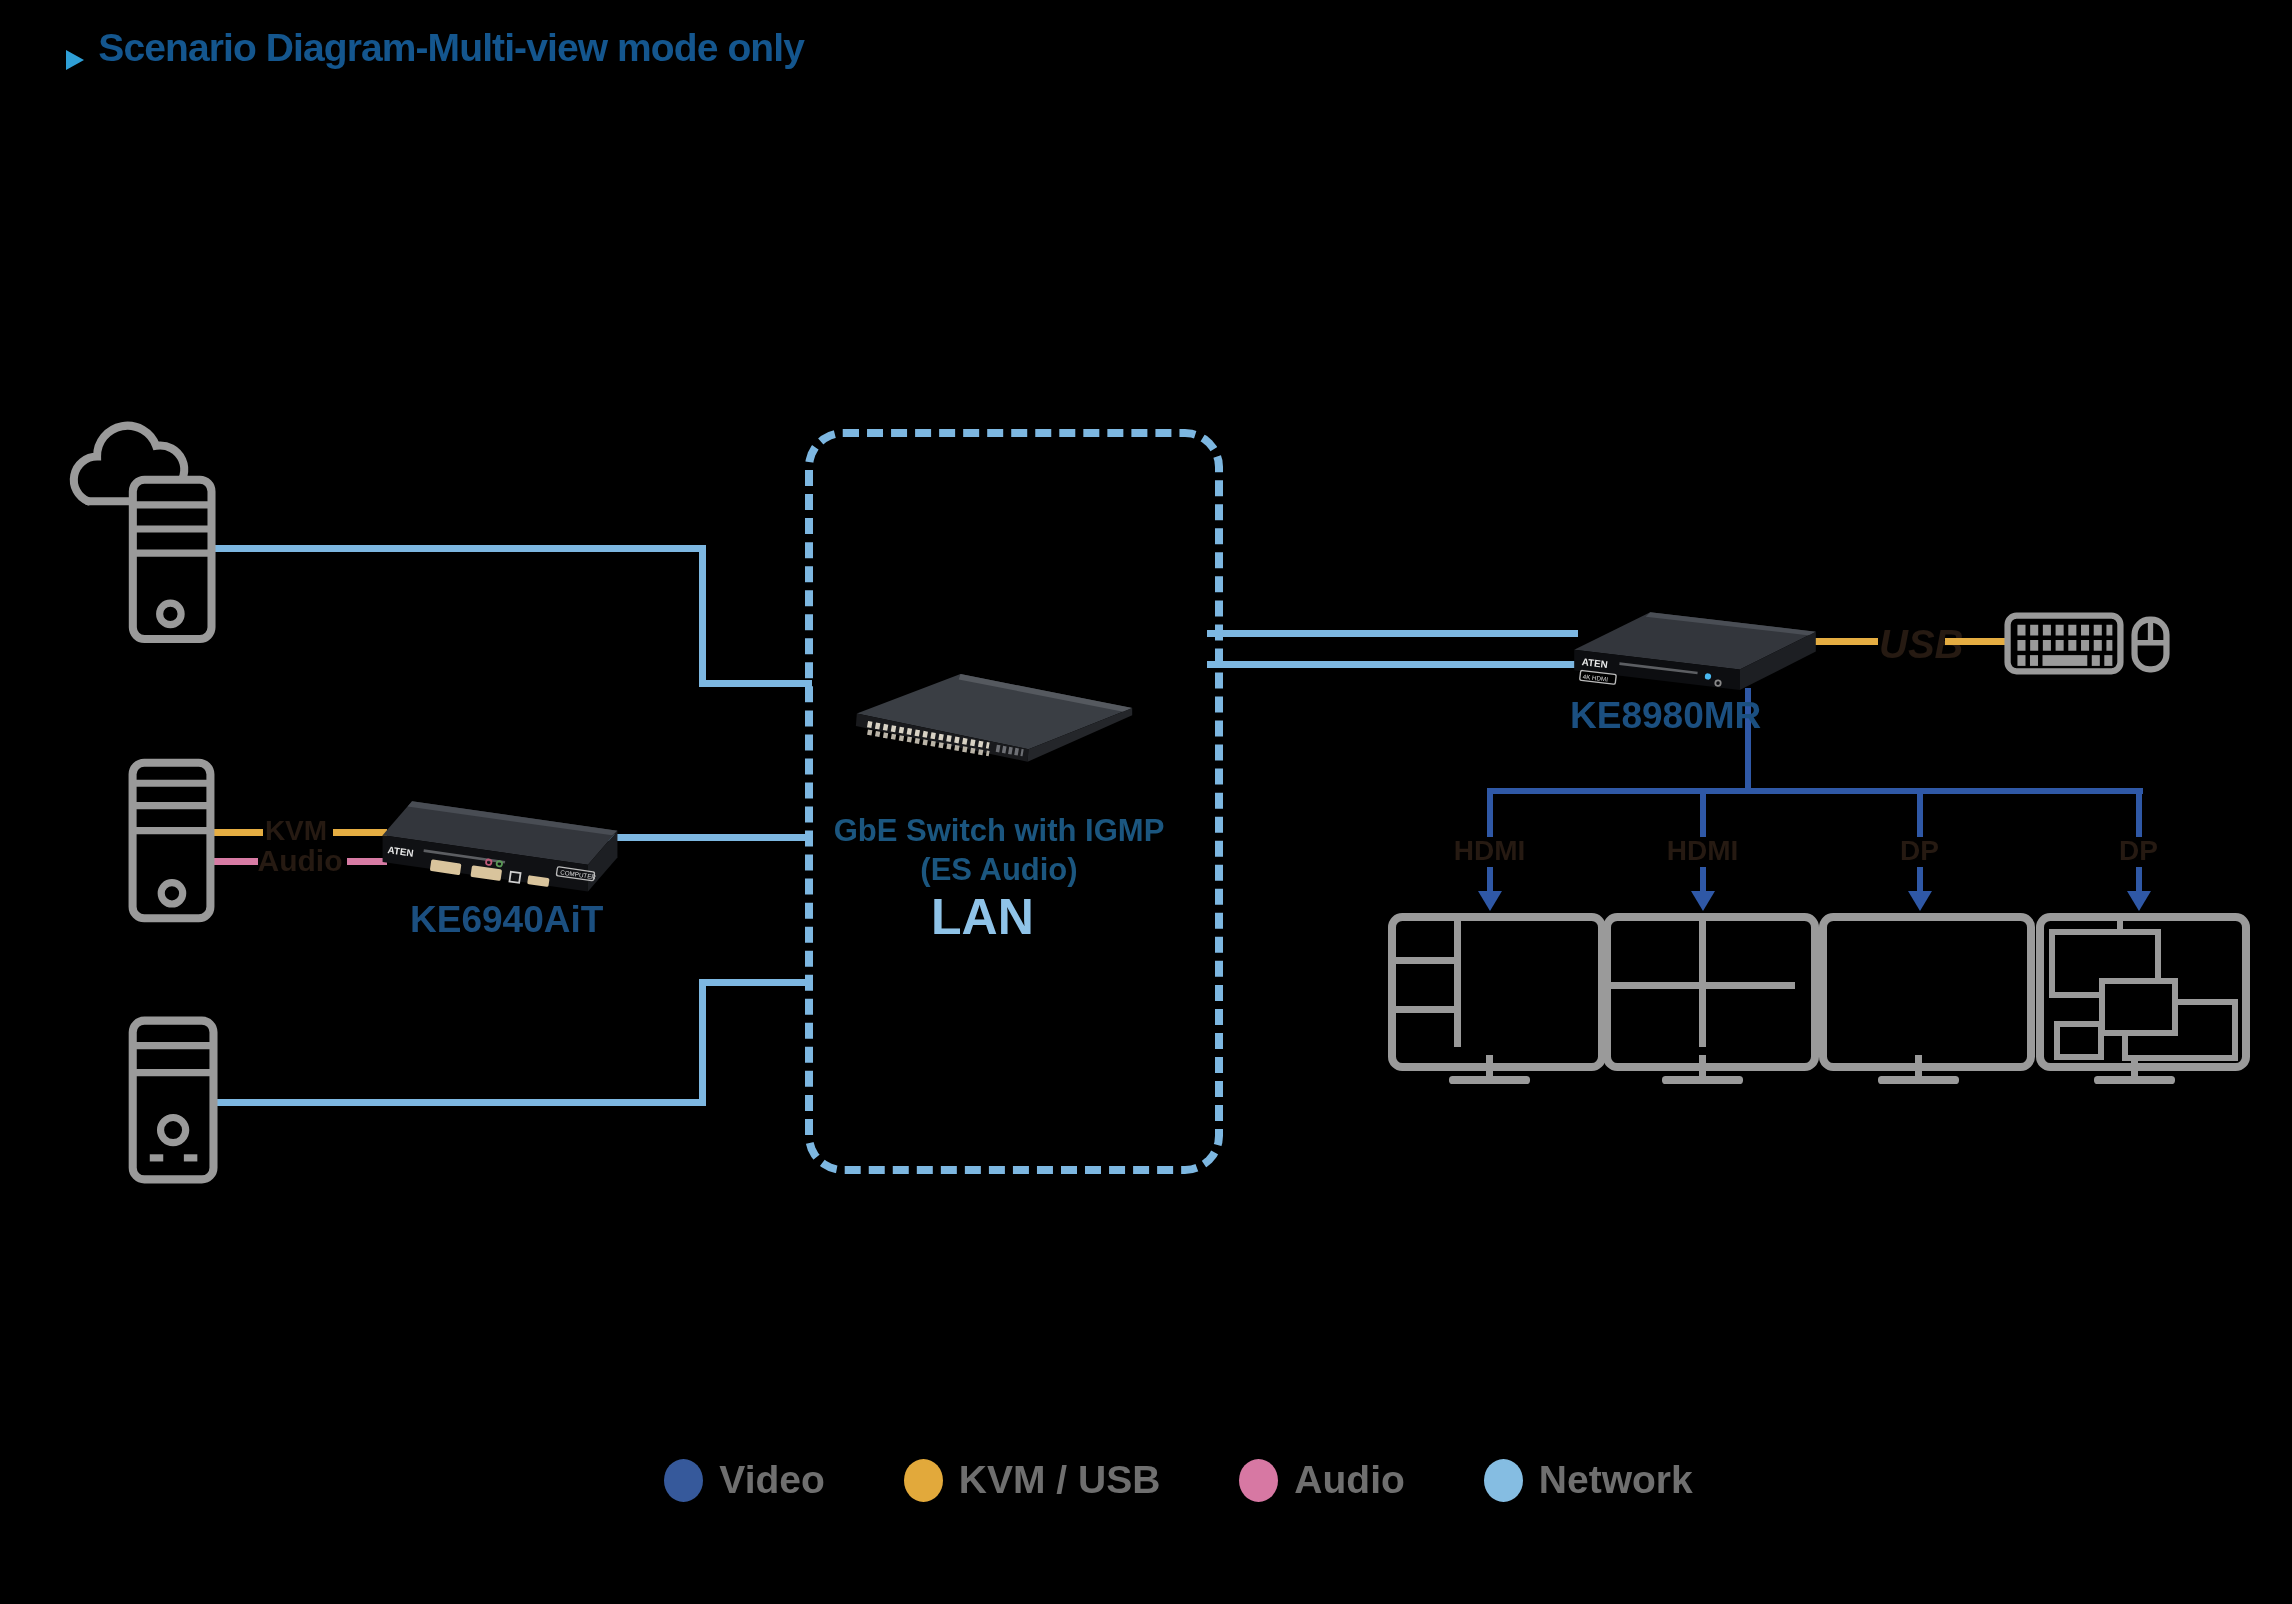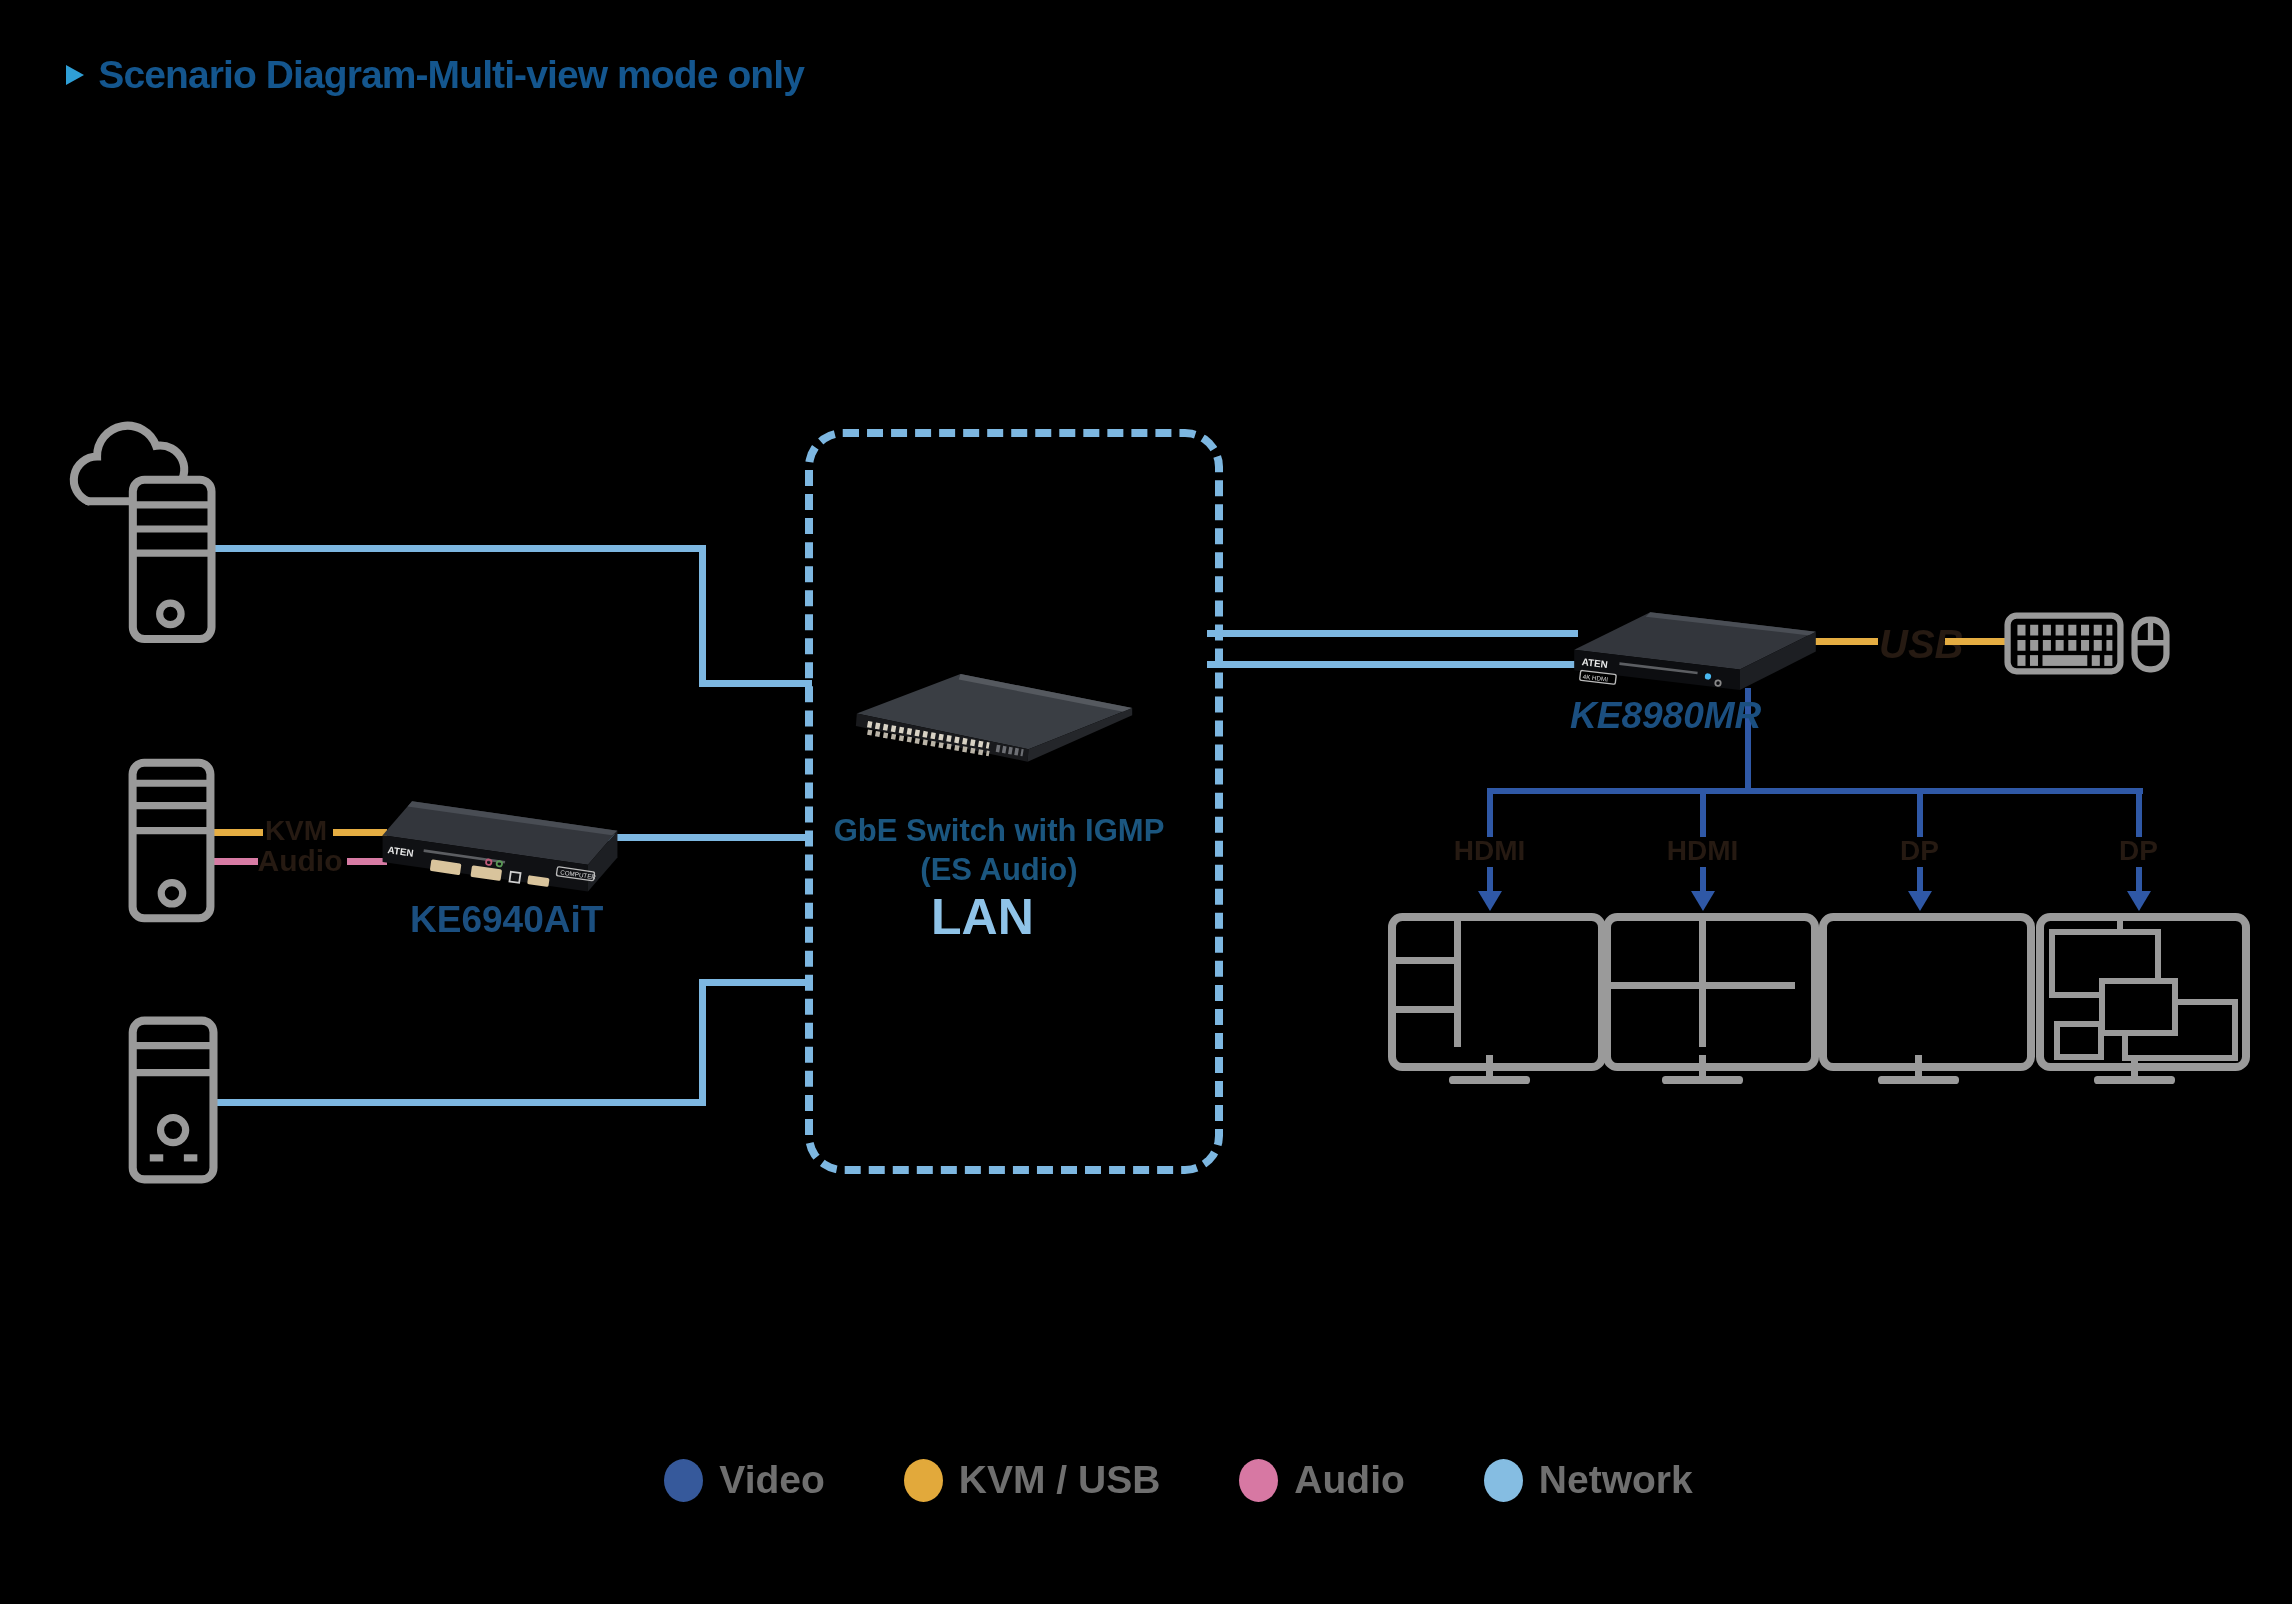--- a/index.html
+++ b/index.html
@@ -5,21 +5,21 @@
   html,body{margin:0;padding:0;background:#000;}
   #canvas{position:relative;width:2293px;height:1605px;background:#000;overflow:hidden;
           font-family:"Liberation Sans","DejaVu Sans",sans-serif;}
   
   .hline,.vline{position:absolute;}
   .net{background:#7db7e1;}
   .vid{background:#2f58a6;}
   .kvm{background:#e5ad42;}
   .aud{background:#d77ba4;}
   
-  .title-wrap{position:absolute;left:66px;top:53px;display:flex;align-items:center;gap:14.3px;}
+  .title-wrap{position:absolute;left:66px;top:26px;display:flex;align-items:flex-end;gap:14.3px;}
   .title-arrow{width:0;height:0;border-left:18px solid #2f9fd6;border-top:10.7px solid transparent;
                border-bottom:10.7px solid transparent;}
   .title-text{color:#14568e;font-size:39px;font-weight:bold;letter-spacing:-0.9px;}
   
   .lan-box{position:absolute;left:805px;top:429px;width:402px;height:729px;
            border:8px dashed #7db7e1;border-radius:38px;}
   .switch-title{position:absolute;left:820px;top:768px;width:358px;text-align:center;
                 color:#1b567f;font-size:31px;font-weight:bold;line-height:39px;margin-top:43px;}
   .lan-label{position:absolute;left:931px;top:888px;width:170px;text-align:left;
              color:#8fc3e8;font-size:50px;font-weight:bold;}
@@ -167,21 +167,21 @@
     <polygon points="185,72 270,30 270,52 185,95" fill="#1d1f23"></polygon>
     <g transform="rotate(6.8 0 50)">
       <text x="10" y="66" font-size="11" font-weight="bold" fill="#e8e8e8">ATEN</text>
       <rect x="52" y="58" width="88" height="3" fill="#5c5e62"></rect>
       <rect x="10" y="72" width="40" height="11" rx="2" fill="none" stroke="#bbb" stroke-width="1.5"></rect>
       <text x="13" y="81" font-size="7" fill="#ddd">4K HDMI</text>
       <circle cx="152" cy="62" r="3.5" fill="#49b8f0"></circle>
       <circle cx="164" cy="68" r="3" fill="none" stroke="#888" stroke-width="2"></circle>
     </g>
   </svg>
-  <div class="model-label" style="left:1570px;top:695px;font-style:italic;">KE8980MR</div>
+  <div class="model-label" style="left:1570px;top:695px;">KE8980MR</div>
 
   <svg style="left:2004px;top:612px;" width="120" height="63" viewBox="0 0 134 70">
     <rect x="4" y="4" width="126" height="62" rx="10" fill="#000" stroke="#9a9a9a" stroke-width="7"></rect>
     <line x1="15" y1="20" x2="121" y2="20" stroke="#9a9a9a" stroke-width="12" stroke-dasharray="9,5.2"></line>
     <line x1="15" y1="37" x2="121" y2="37" stroke="#9a9a9a" stroke-width="12" stroke-dasharray="9,5.2"></line>
     <rect x="15" y="48" width="9" height="12" fill="#9a9a9a"></rect>
     <rect x="29" y="48" width="9" height="12" fill="#9a9a9a"></rect>
     <rect x="43" y="48" width="50" height="12" fill="#9a9a9a"></rect>
     <rect x="98" y="48" width="9" height="12" fill="#9a9a9a"></rect>
     <rect x="112" y="48" width="9" height="12" fill="#9a9a9a"></rect>

